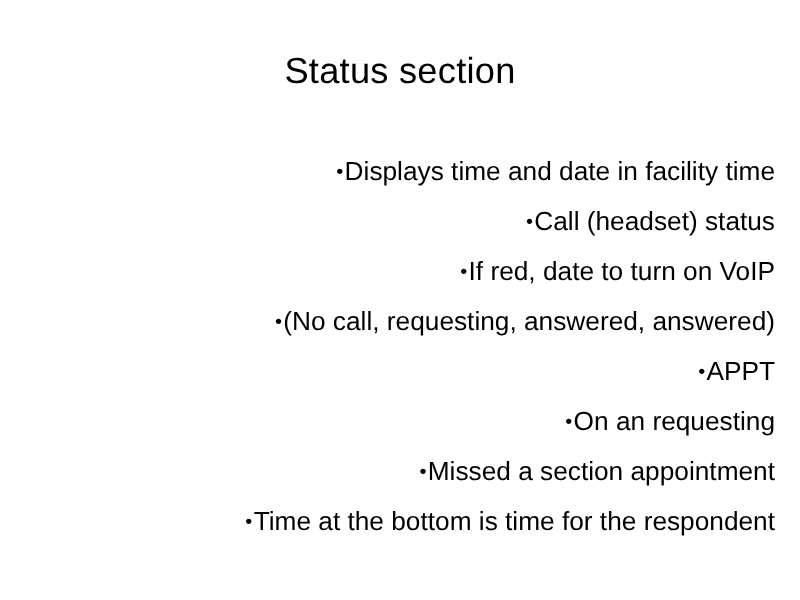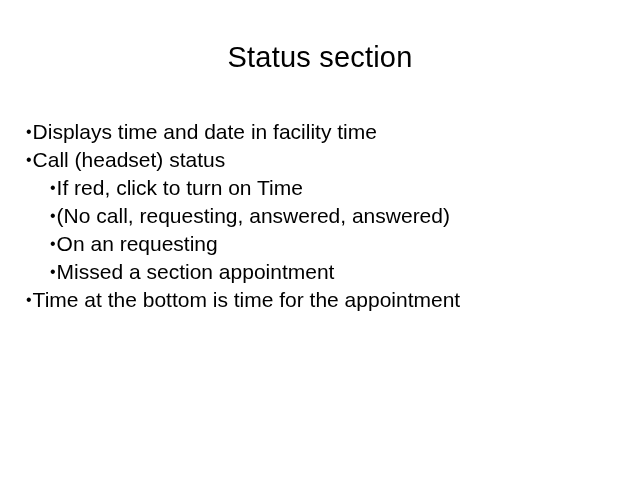--- a/index.html
+++ b/index.html
@@ -34,21 +34,22 @@
   .body-block {
     position: absolute;
     left: 26px;
     top: 118px;
     width: 594px;
   }
   .bullet-line {
     display: block;
     white-space: nowrap;
     font-size: 21px;
-    line-height: 28px;
+    line-height: 40px;
+    text-align: right;
   }
   .bullet-line.level-1 {
     padding-left: 0px;
   }
   .bullet-line.level-2 {
     padding-left: 24px;
   }
   .bullet-mark {
     font-size: 16px;
     vertical-align: 2px;
@@ -69,36 +70,39 @@
 
     <div class="bullet-line level-1">
       <span class="bullet-mark">•</span><span class="bullet-text">Displays time and date in facility time</span>
     </div>
 
     <div class="bullet-line level-1">
       <span class="bullet-mark">•</span><span class="bullet-text">Call (headset) status</span>
     </div>
 
     <div class="bullet-line level-2">
-      <span class="bullet-mark">•</span><span class="bullet-text">If red, click to turn on Time</span>
+      <span class="bullet-mark">•</span><span class="bullet-text">If red, date to turn on VoIP</span>
     </div>
 
 
     <div class="bullet-line level-2">
       <span class="bullet-mark">•</span><span class="bullet-text">(No call, requesting, answered, answered)</span>
     </div>
 
+    <div class="bullet-line level-1">
+      <span class="bullet-mark">•</span><span class="bullet-text">APPT</span>
+    </div>
 
     <div class="bullet-line level-2">
       <span class="bullet-mark">•</span><span class="bullet-text">On an requesting</span>
     </div>
 
 
     <div class="bullet-line level-2">
       <span class="bullet-mark">•</span><span class="bullet-text">Missed a section appointment</span>
     </div>
 
     <div class="bullet-line level-1">
-      <span class="bullet-mark">•</span><span class="bullet-text">Time at the bottom is time for the appointment</span>
+      <span class="bullet-mark">•</span><span class="bullet-text">Time at the bottom is time for the respondent</span>
     </div>
 
   </div>
 </div>
 
 </body></html>

